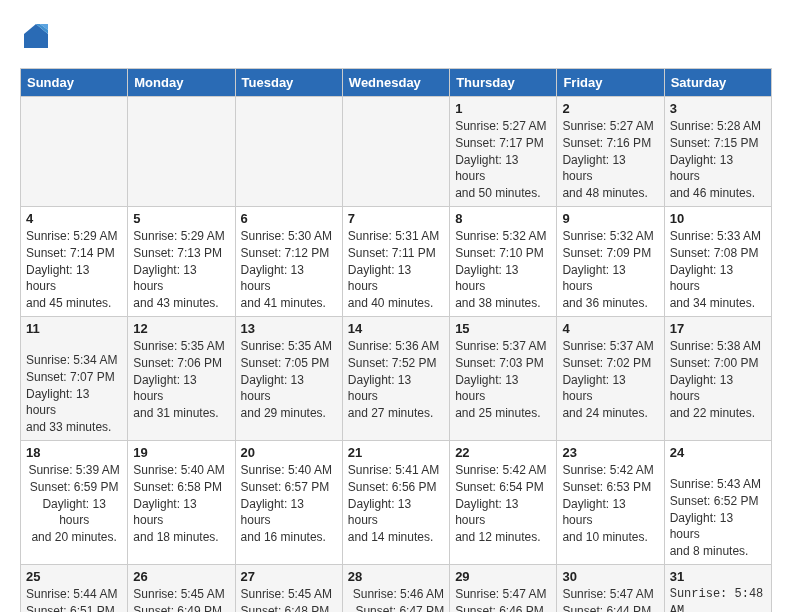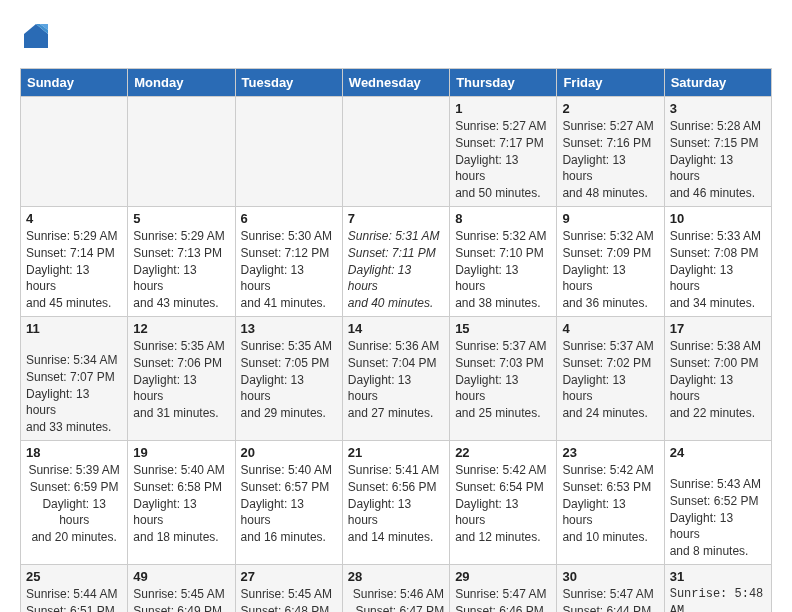--- a/index.html
+++ b/index.html
@@ -163,21 +163,21 @@
         </td>
         <td>
           <span class="day-number">6</span>
           <div class="day-info" style="white-space: pre-line;">Sunrise: 5:30 AM
 Sunset: 7:12 PM
 Daylight: 13 hours
 and 41 minutes.</div>
         </td>
         <td>
           <span class="day-number">7</span>
-          <div class="day-info" style="white-space: pre-line; font-style: italic;">Sunrise: 5:31 AM
+          <div class="day-info" style="white-space: pre-line;">Sunrise: 5:31 AM
 Sunset: 7:11 PM
 Daylight: 13 hours
 and 40 minutes.</div>
         </td>
         <td>
           <span class="day-number">8</span>
           <div class="day-info" style="white-space: pre-line;">Sunrise: 5:32 AM
 Sunset: 7:10 PM
 Daylight: 13 hours
 and 38 minutes.</div>
@@ -215,21 +215,21 @@
         <td>
           <span class="day-number">13</span>
           <div class="day-info" style="white-space: pre-line;">Sunrise: 5:35 AM
 Sunset: 7:05 PM
 Daylight: 13 hours
 and 29 minutes.</div>
         </td>
         <td>
           <span class="day-number">14</span>
           <div class="day-info" style="white-space: pre-line;">Sunrise: 5:36 AM
-Sunset: 7:04 PM
+Sunset: 7:52 PM
 Daylight: 13 hours
 and 27 minutes.</div>
         </td>
         <td>
           <span class="day-number">15</span>
           <div class="day-info" style="white-space: pre-line;">Sunrise: 5:37 AM
 Sunset: 7:03 PM
 Daylight: 13 hours
 and 25 minutes.</div>
         </td>
@@ -301,21 +301,21 @@
       </tr>
       <tr>
         <td>
           <span class="day-number">25</span>
           <div class="day-info" style="white-space: pre-line;">Sunrise: 5:44 AM
 Sunset: 6:51 PM
 Daylight: 13 hours
 and 6 minutes.</div>
         </td>
         <td>
-          <span class="day-number">49</span>
+          <span class="day-number">26</span>
           <div class="day-info" style="white-space: pre-line;">Sunrise: 5:45 AM
 Sunset: 6:49 PM
 Daylight: 13 hours
 and 4 minutes.</div>
         </td>
         <td>
           <span class="day-number">27</span>
           <div class="day-info" style="white-space: pre-line;">Sunrise: 5:45 AM
 Sunset: 6:48 PM
 Daylight: 13 hours

